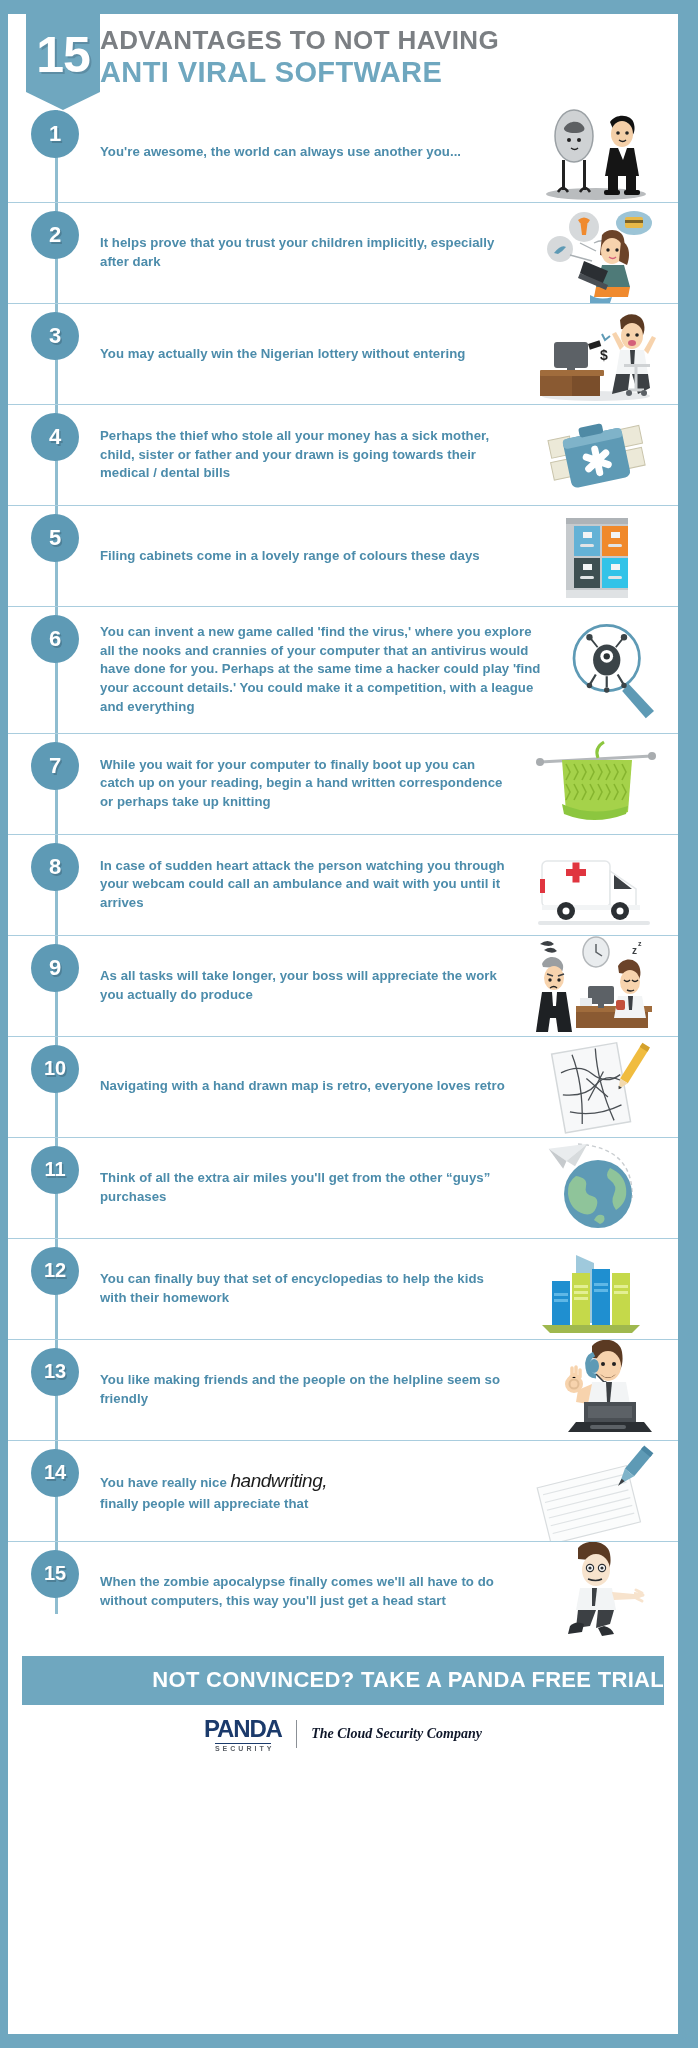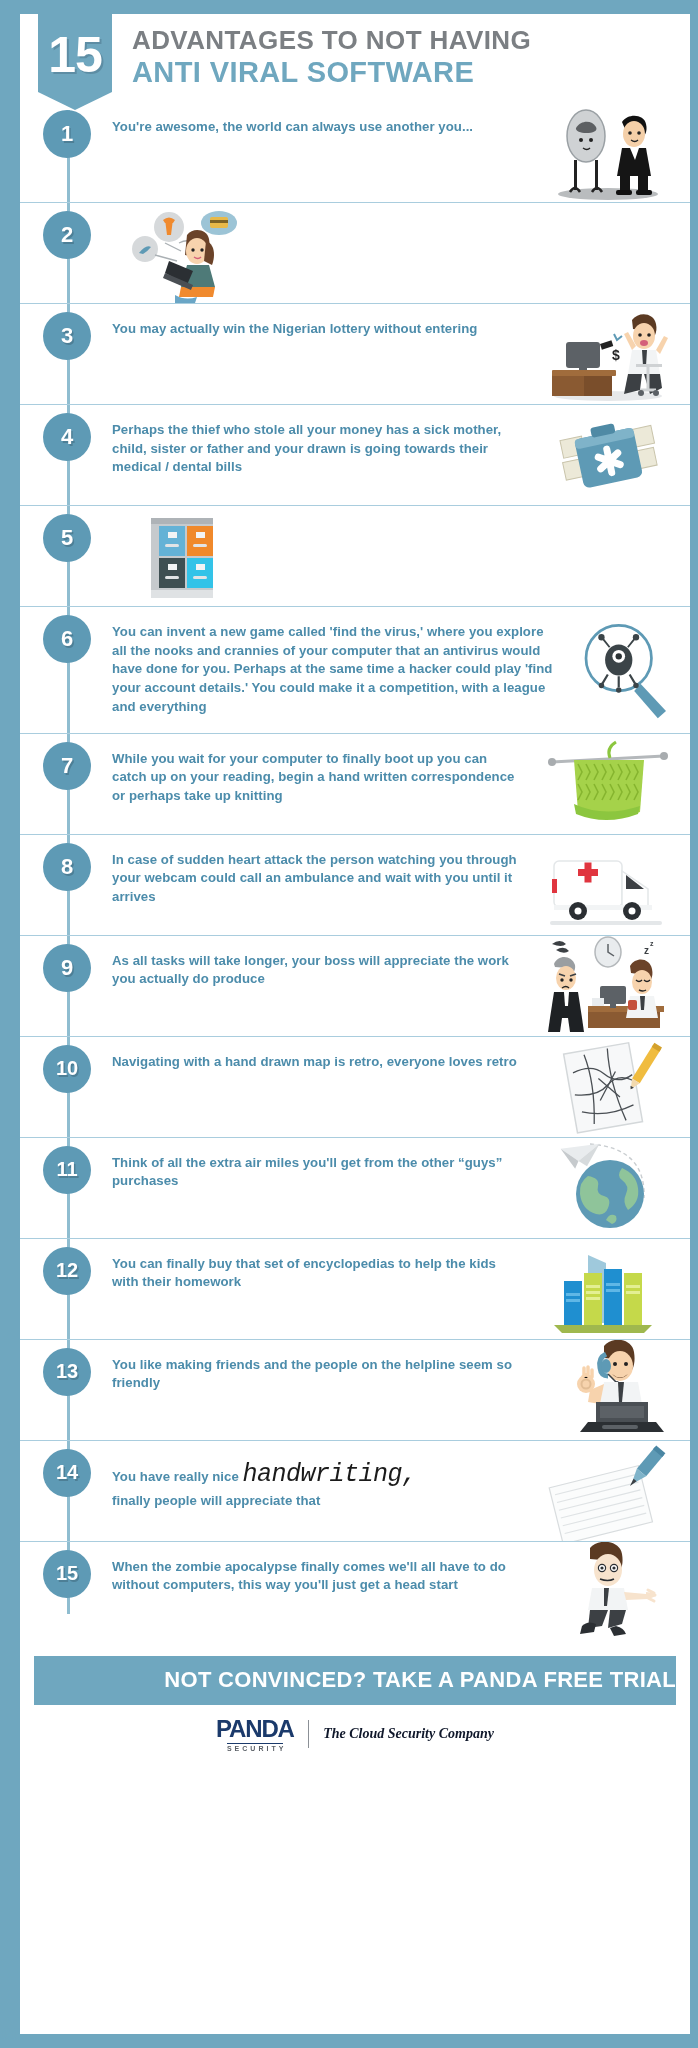--- a/index.html
+++ b/index.html
@@ -7,21 +7,21 @@
     width: 698px;
     height: 2048px;
     font-family: "Liberation Sans", sans-serif;
     background: #6fa7bf;
   }
   #infographic {
     position: relative;
     width: 698px;
     height: 2048px;
     background: #6fa7bf;
-    padding: 14px 14px 14px 20px;
+    padding: 14px 14px 14px 8px;
     overflow: hidden;
   }
   .sheet {
     position: relative;
     width: 670px;
     height: 2020px;
     background: #ffffff;
     overflow: hidden;
   }
 
@@ -59,21 +59,20 @@
     z-index: 2;
     color: #ffffff;
     font-size: 50px;
     font-weight: bold;
     line-height: 1;
     letter-spacing: -1px;
     margin-top: -14px;
     text-shadow: 2px 2px 0 rgba(70,110,130,0.45);
   }
   .title-block {
-    margin-left: 20px;
     padding-top: 12px;
   }
   .title-line1 {
     font-size: 26px;
     font-weight: bold;
     letter-spacing: 0.4px;
     color: #7b7f83;
     line-height: 1.15;
   }
   .title-line2 {
@@ -125,34 +124,35 @@
     display: flex;
     align-items: center;
     justify-content: center;
     text-shadow: 1.5px 1.5px 0 rgba(60,100,120,0.5);
     z-index: 3;
   }
   .badge.wide { font-size: 20px; }
   .text-col {
     flex: 1 1 auto;
     display: flex;
+    align-items: center;
     padding: 16px 8px 16px 14px;
   }
   .item-text {
     color: #4c8cab;
     font-size: 13.2px;
     font-weight: bold;
     line-height: 1.42;
     letter-spacing: 0.05px;
   }
   .item-text .script {
-    font-family: Liberation Mono, monospace;
+    font-family: Liberation Sans, sans-serif;
     font-style: italic;
     font-weight: normal;
-    font-size: 25px;
+    font-size: 19px;
     color: #1b1b1b;
     letter-spacing: -0.5px;
   }
   .art-col {
     flex: 0 0 165px;
     position: relative;
     display: flex;
     align-items: center;
     justify-content: center;
   }
@@ -264,20 +264,23 @@
             <rect x="94" y="74" width="10" height="16" fill="#151515"></rect>
             <rect x="72" y="88" width="16" height="5" rx="2" fill="#111"></rect>
             <rect x="92" y="88" width="16" height="5" rx="2" fill="#111"></rect>
           </svg>
         </div>
       </div>
 
       <div class="item" style="min-height:92px">
         <div class="badge-col">
           <div class="badge">2</div>
+        </div>
+        <div class="text-col">
+          <div class="item-text">It helps prove that you trust your children implicitly, especially after dark</div>
         </div>
         <div class="art-col">
           <svg class="art" viewBox="0 0 128 100">
             <circle cx="52" cy="24" r="15" fill="#d6d9db"></circle>
             <path d="M48 16h8l-2 16h-4z" fill="#f08a2e"></path>
               <path d="M46 17q6-5 12 0l-2 3h-8z" fill="#f08a2e"></path>
             <circle cx="28" cy="46" r="13" fill="#d6d9db"></circle>
             <path d="M22 50q7-9 12-6-3 4-8 7z" fill="#5e9ab5"></path>
             <ellipse cx="102" cy="20" rx="18" ry="12" fill="#9cc4d6"></ellipse>
             <rect x="93" y="14" width="18" height="11" rx="2" fill="#e8b949"></rect>
@@ -358,20 +361,23 @@
               <rect x="52" y="20" width="24" height="10" rx="3" fill="#4f8aa5"></rect>
               <path d="M64 44 v24 M54 50 l20 12 M74 50 l-20 12" stroke="#ffffff" stroke-width="7" stroke-linecap="round"></path>
             </g>
           </svg>
         </div>
       </div>
 
       <div class="item" style="min-height:92px">
         <div class="badge-col">
           <div class="badge">5</div>
+        </div>
+        <div class="text-col">
+          <div class="item-text">Filing cabinets come in a lovely range of colours these days</div>
         </div>
         <div class="art-col">
           <svg class="art" viewBox="0 0 128 100">
             <rect x="34" y="12" width="62" height="80" fill="#c6cacd"></rect>
             <rect x="34" y="12" width="62" height="6" fill="#aeb3b7"></rect>
             <rect x="42" y="20" width="26" height="30" fill="#64b2d6"></rect>
             <rect x="70" y="20" width="26" height="30" fill="#f0892b"></rect>
             <rect x="42" y="52" width="26" height="30" fill="#3e4f52"></rect>
             <rect x="70" y="52" width="26" height="30" fill="#33c3e8"></rect>
             <rect x="51" y="26" width="9" height="6" fill="#f2f4f5"></rect>

